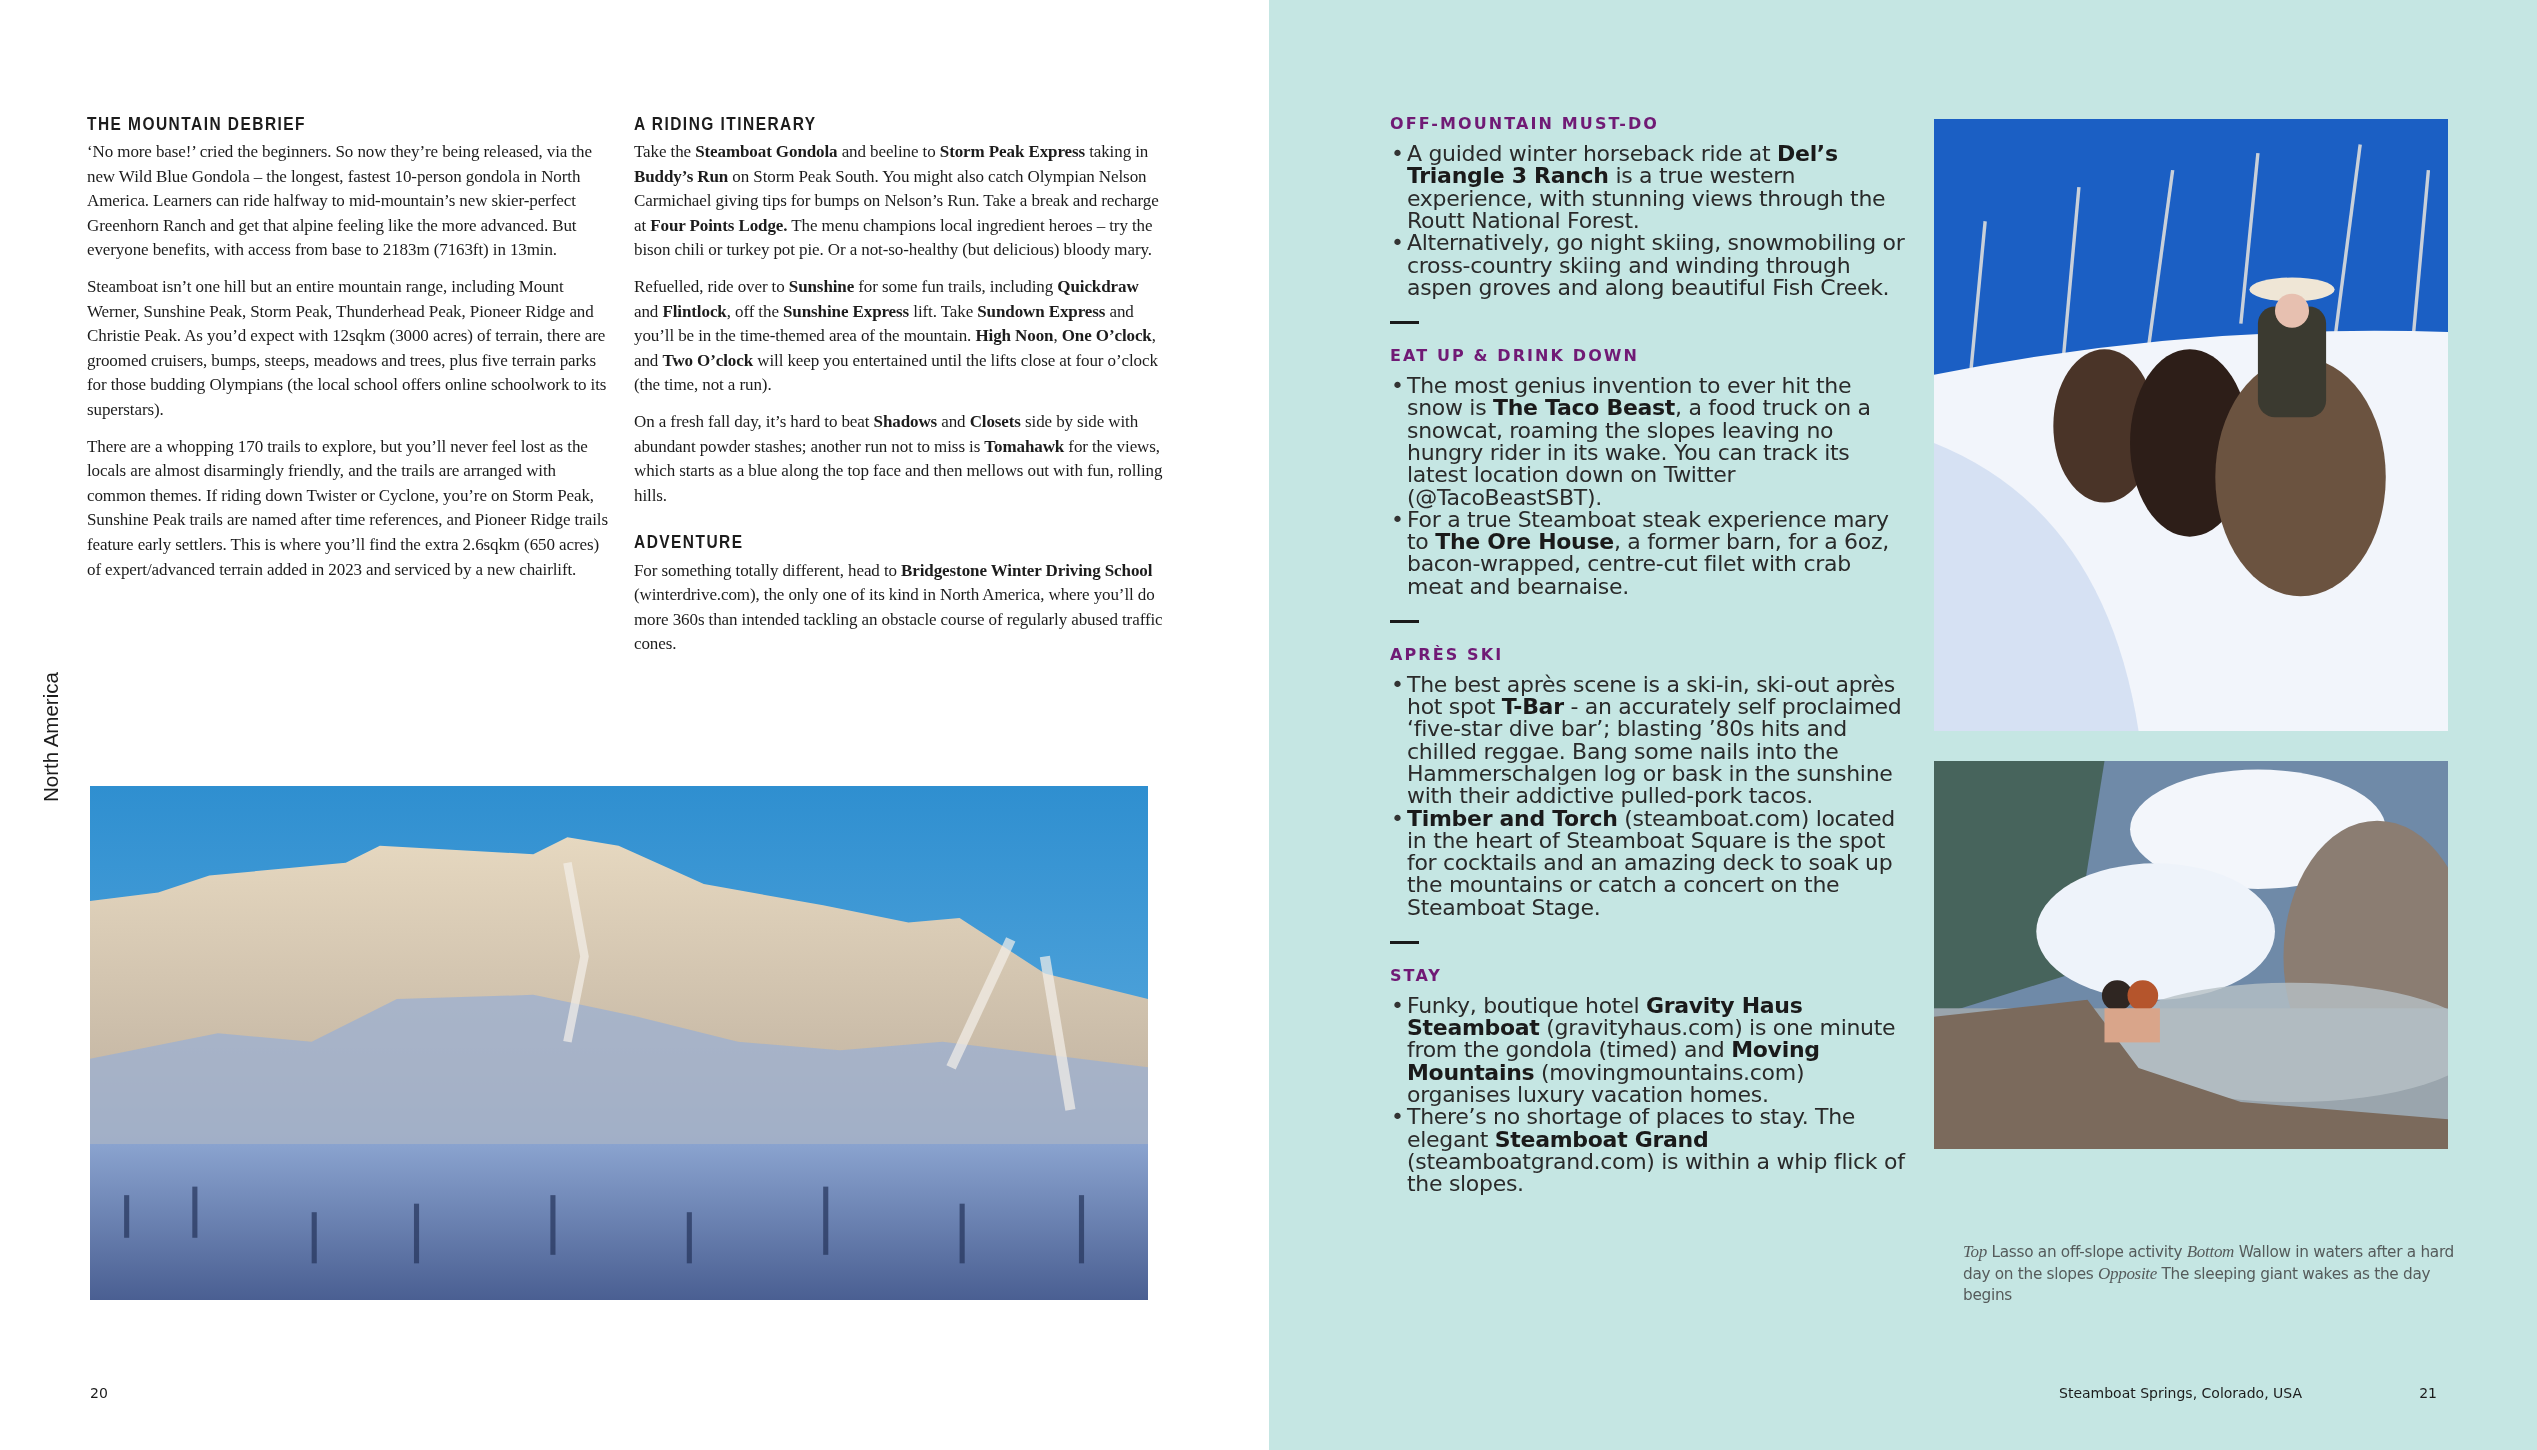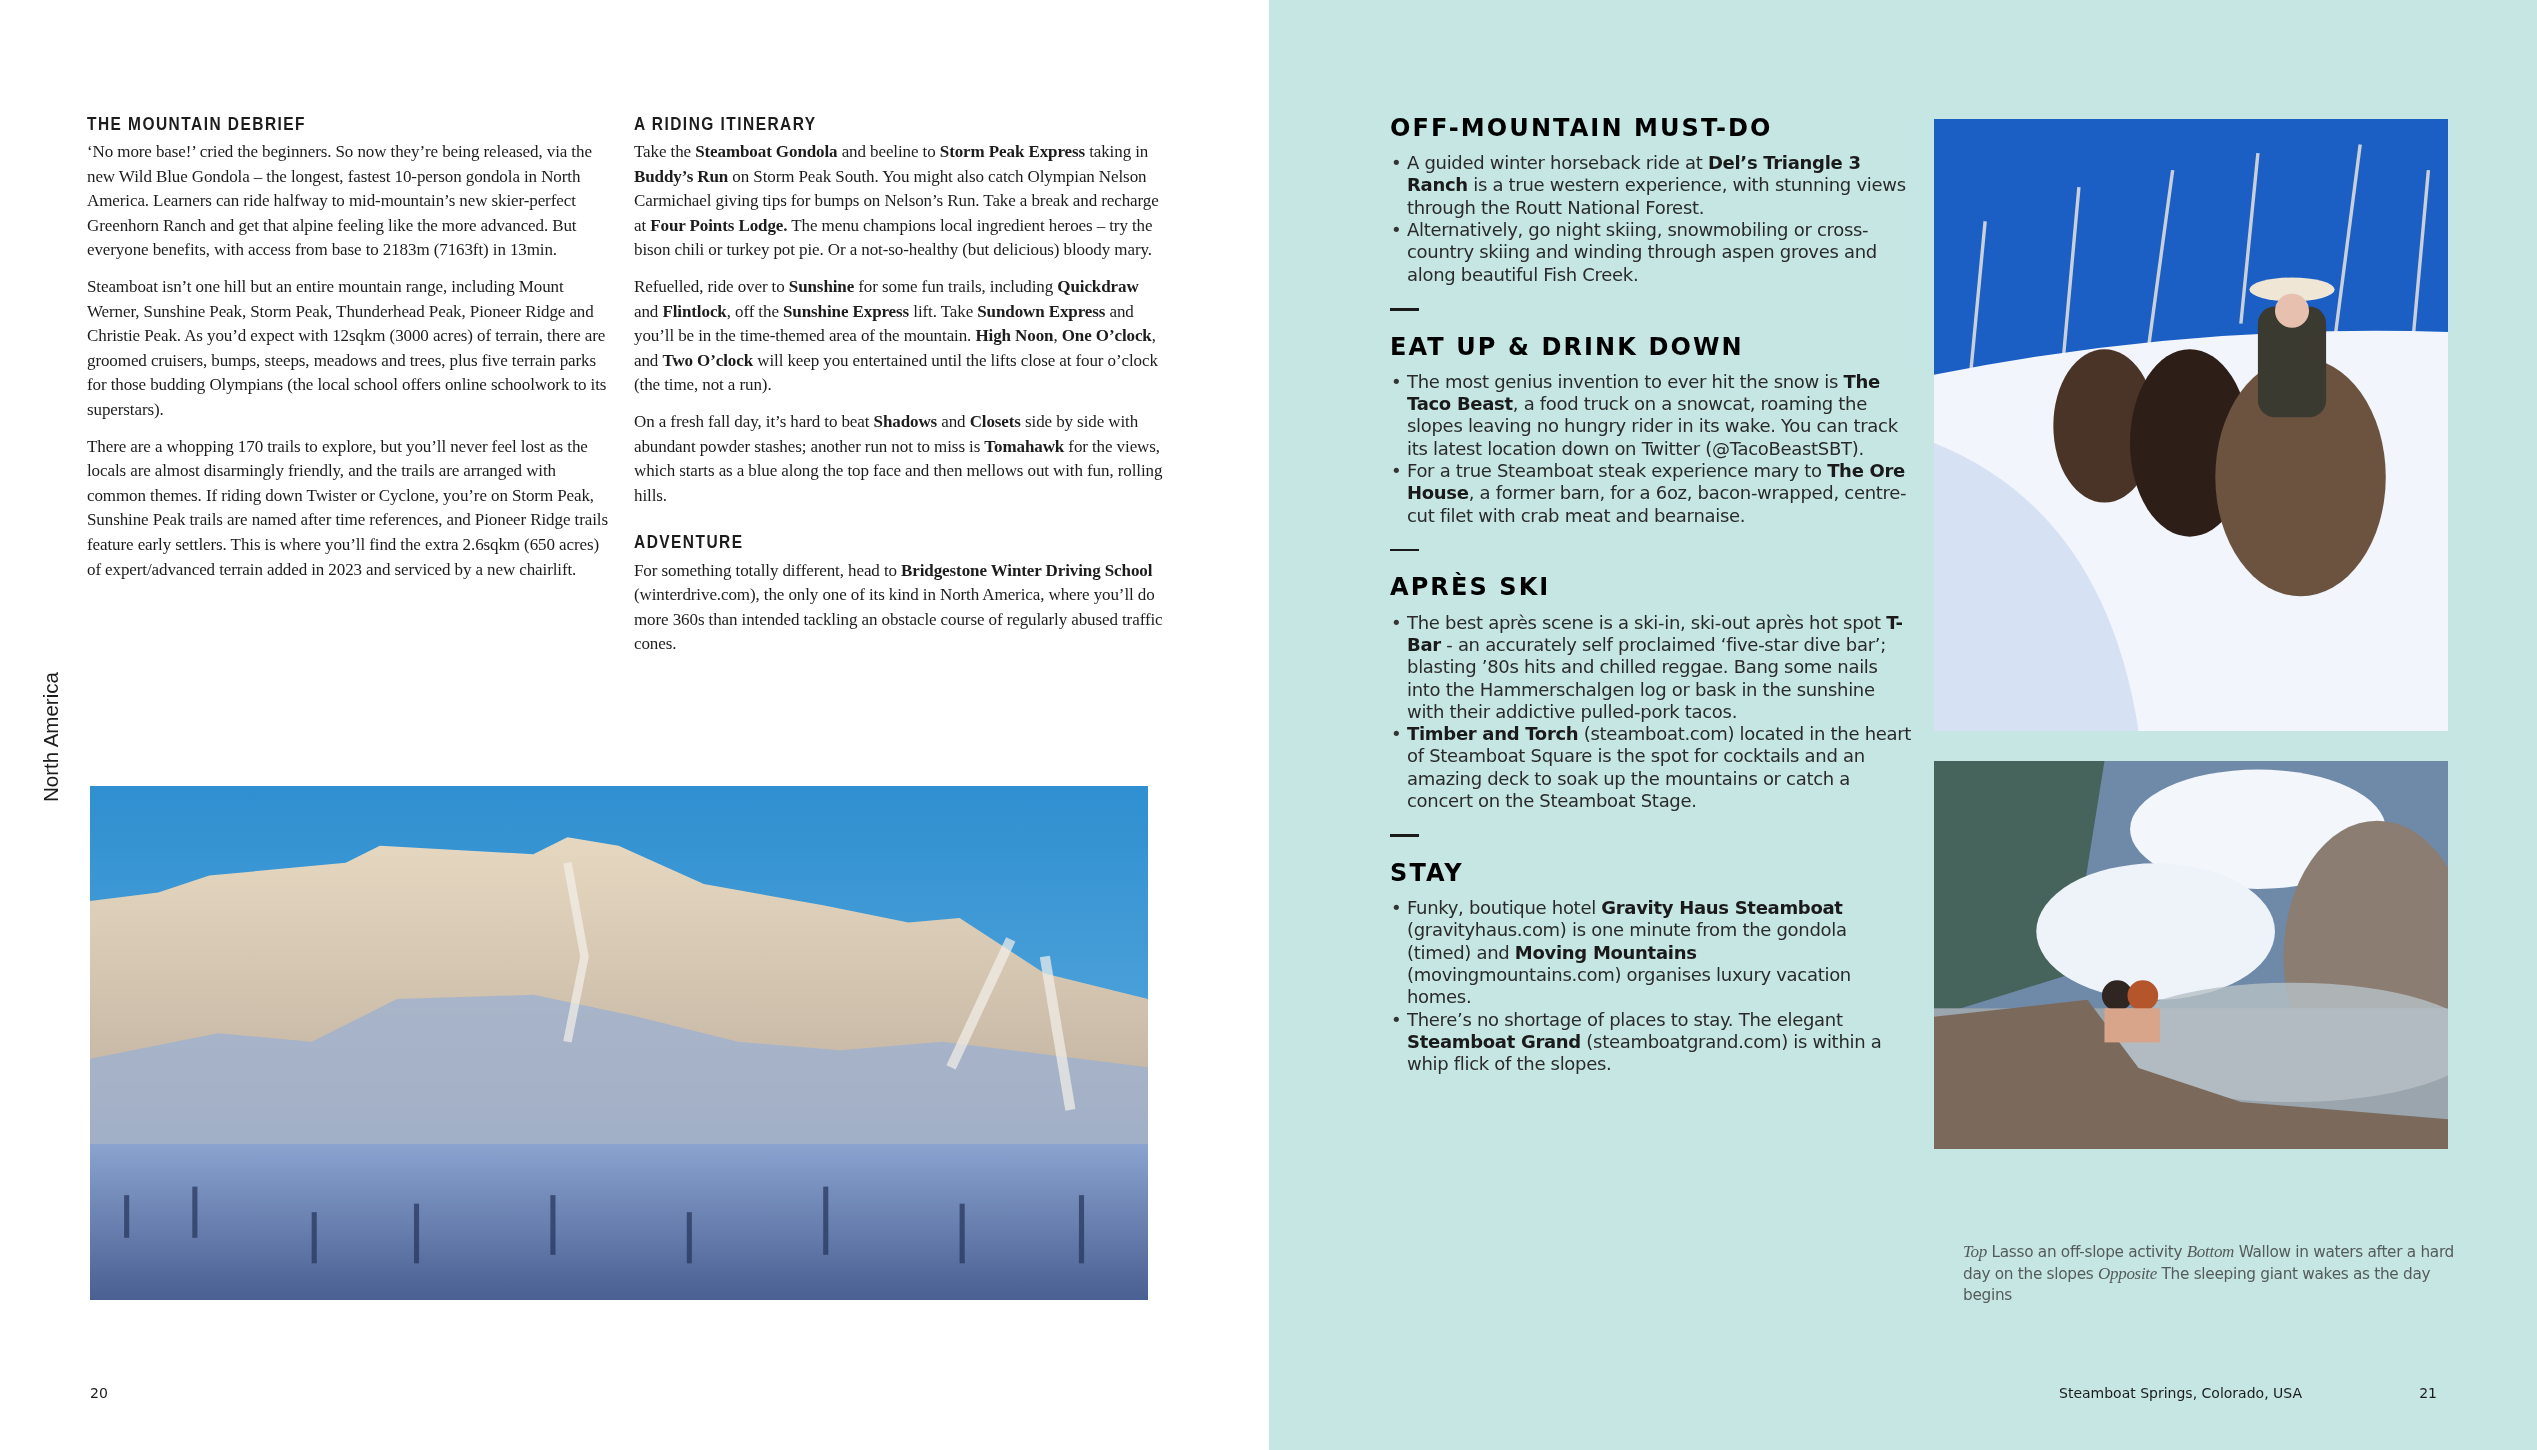--- a/index.html
+++ b/index.html
@@ -36,27 +36,27 @@
 
   .photo { position: absolute; overflow: hidden; }
   .photo-mountain { left: 90px; top: 786px; width: 1058px; height: 514px; }
 
   .folio { position: absolute; top: 1385px; font-family: "DejaVu Sans", sans-serif; font-size: 14px; color: #1c1c1c; }
   .folio-left { left: 90px; }
   .folio-right-num { right: 101px; }
 
   .right-col { position: absolute; left: 1390px; top: 114px; width: 522px; }
   .right-col h3 {
-    font-family: "DejaVu Sans", sans-serif; font-weight: 700; font-size: 24px;
-    letter-spacing: 2.1px; margin: 0 0 10.2px 0; color: #000000;
+    font-family: "DejaVu Sans", sans-serif; font-weight: 700; font-size: 16px;
+    letter-spacing: 2.1px; margin: 0 0 10.2px 0; color: #701a75;
   }
   .right-col ul { list-style: none; margin: 0; padding: 0; }
   .right-col li {
     position: relative; padding-left: 17px;
-    font-family: "DejaVu Sans", sans-serif; font-size: 18px; line-height: 22.3px;
+    font-family: "DejaVu Sans", sans-serif; font-size: 22px; line-height: 22.3px;
     color: #2a2a2a; letter-spacing: -0.3px;
   }
   .right-col li::before { content: "\2022"; position: absolute; left: 0.9px; top: 0; color: #333; }
   .right-col li b { font-weight: 700; color: #1a1a1a; }
   .rule { width: 29px; height: 2.6px; background: #1a1a1a; margin: 22px 0 22px 0; }
 
   .caption {
     position: absolute; left: 1934px; top: 1241px; width: 512px;
     font-family: "DejaVu Sans", sans-serif; font-size: 15.3px; line-height: 21px; color: #555b5b;
     letter-spacing: -0.3px;

